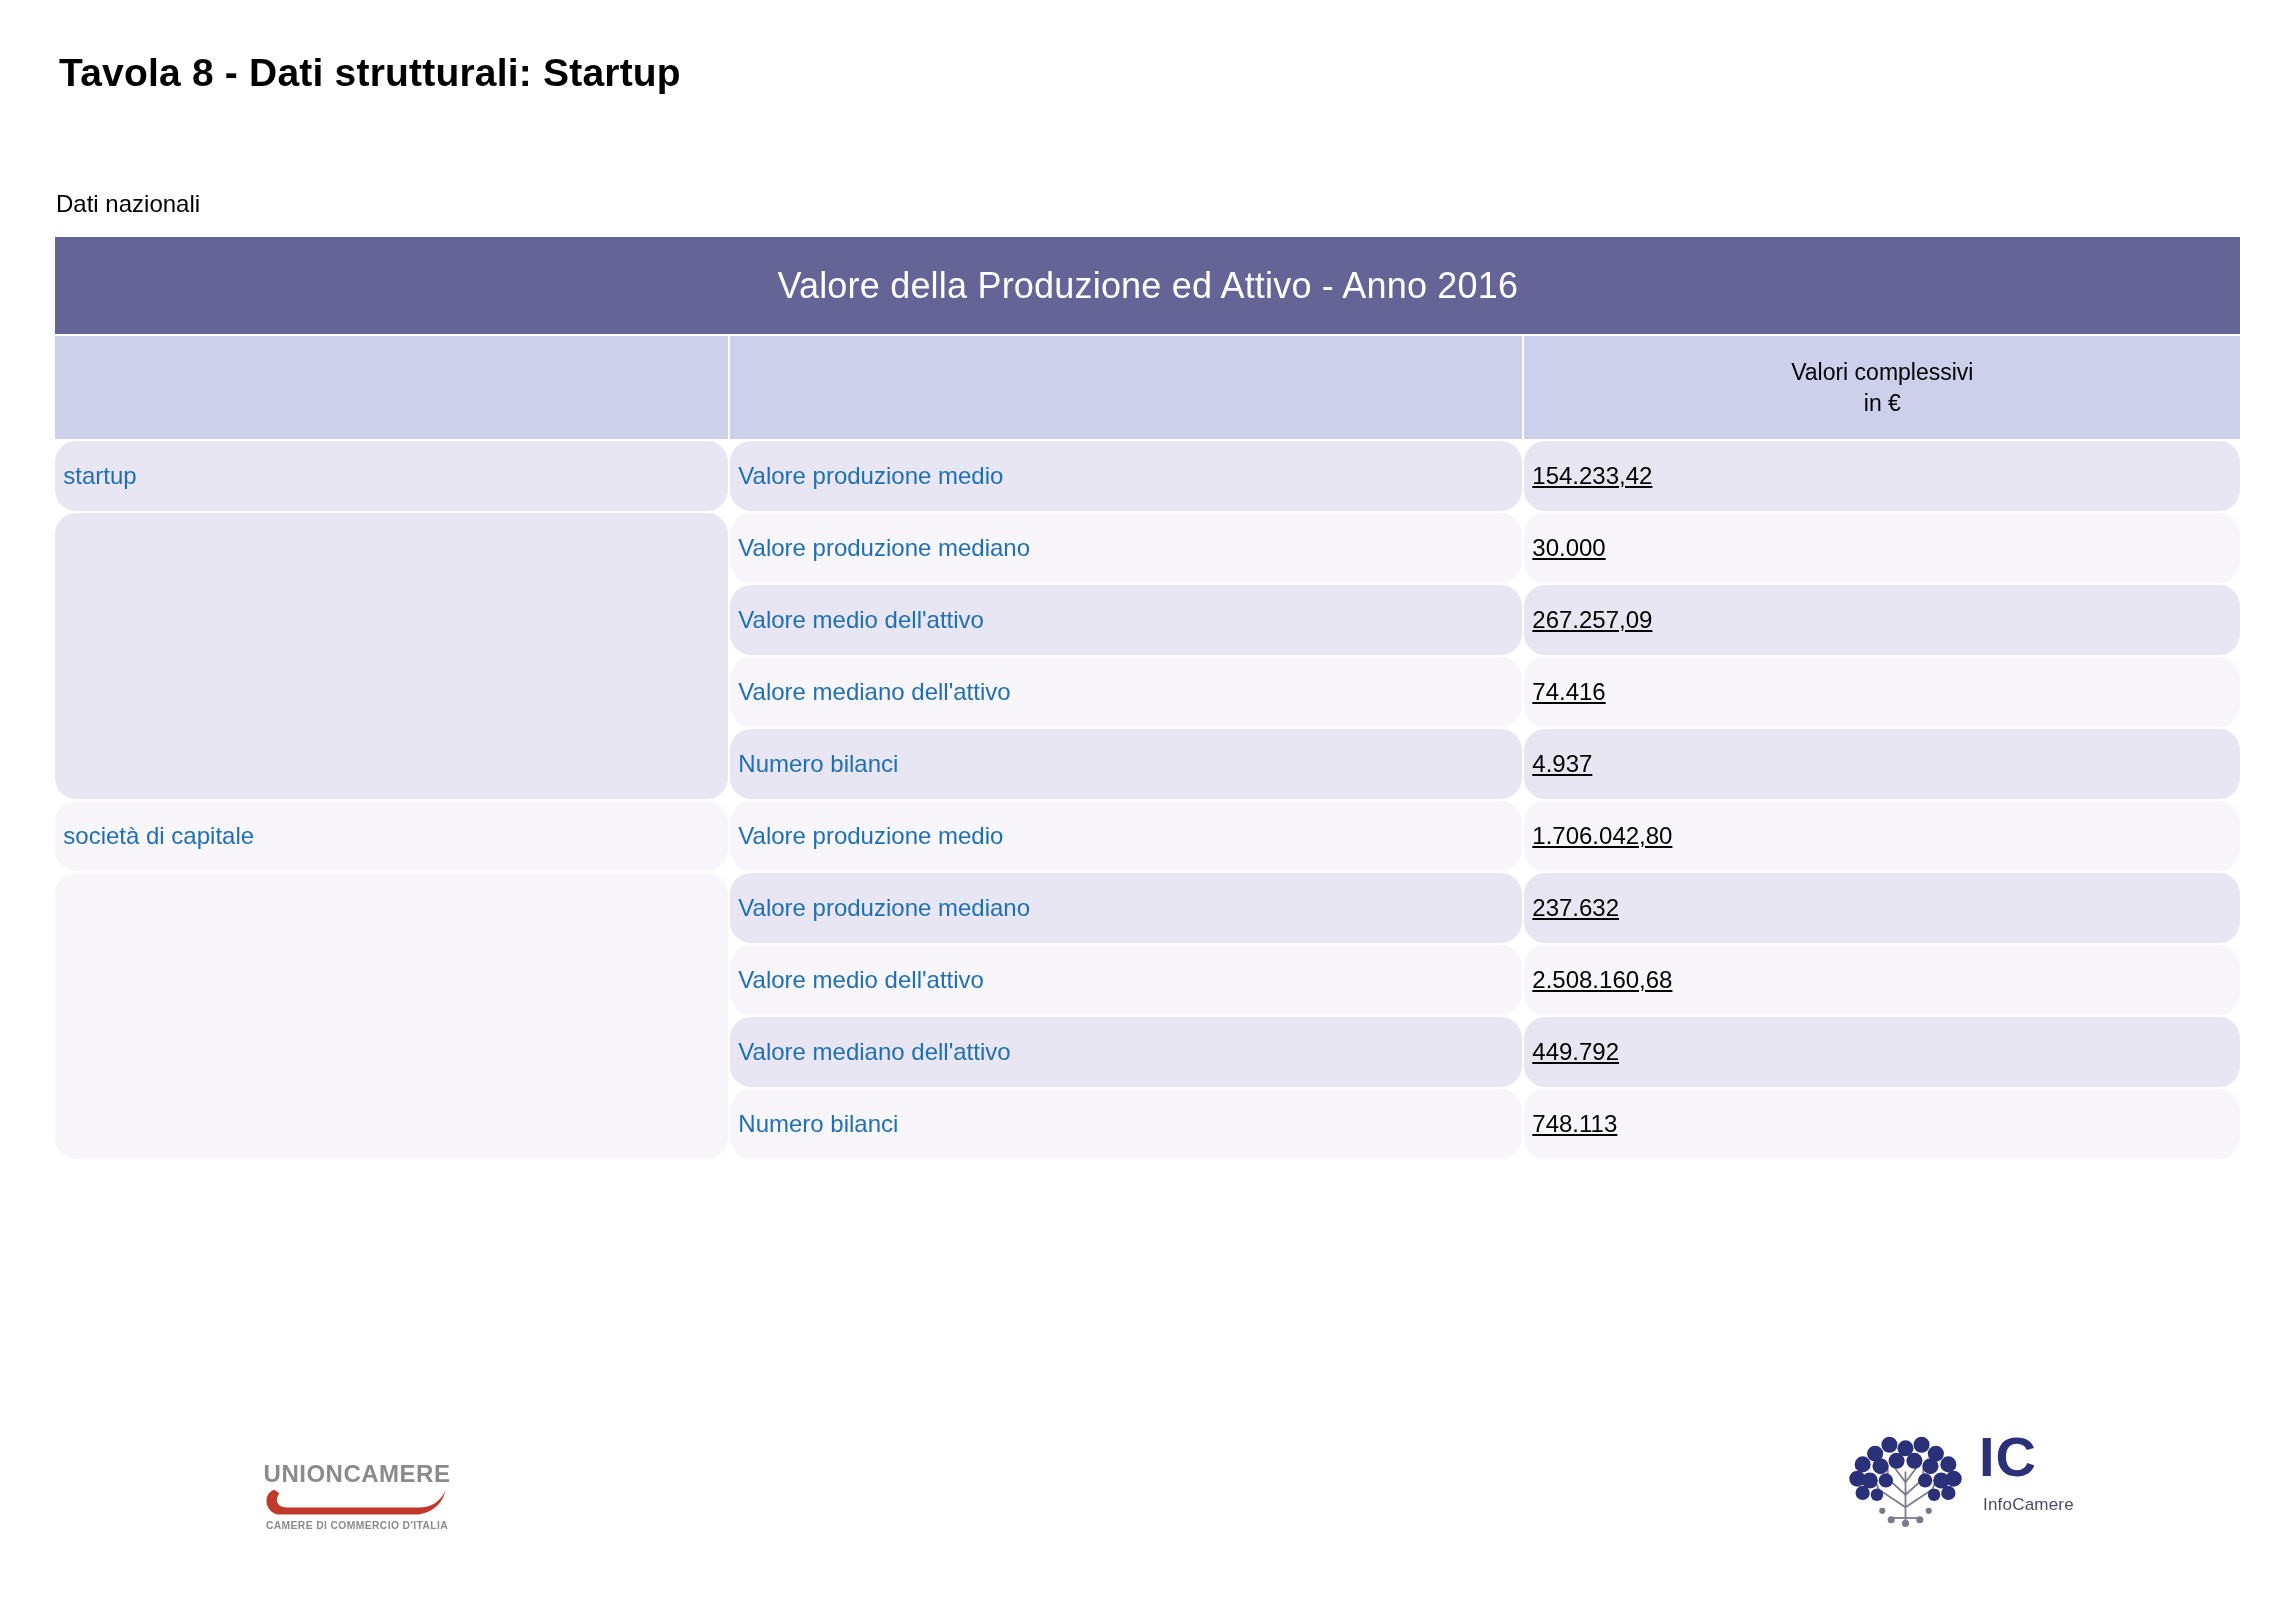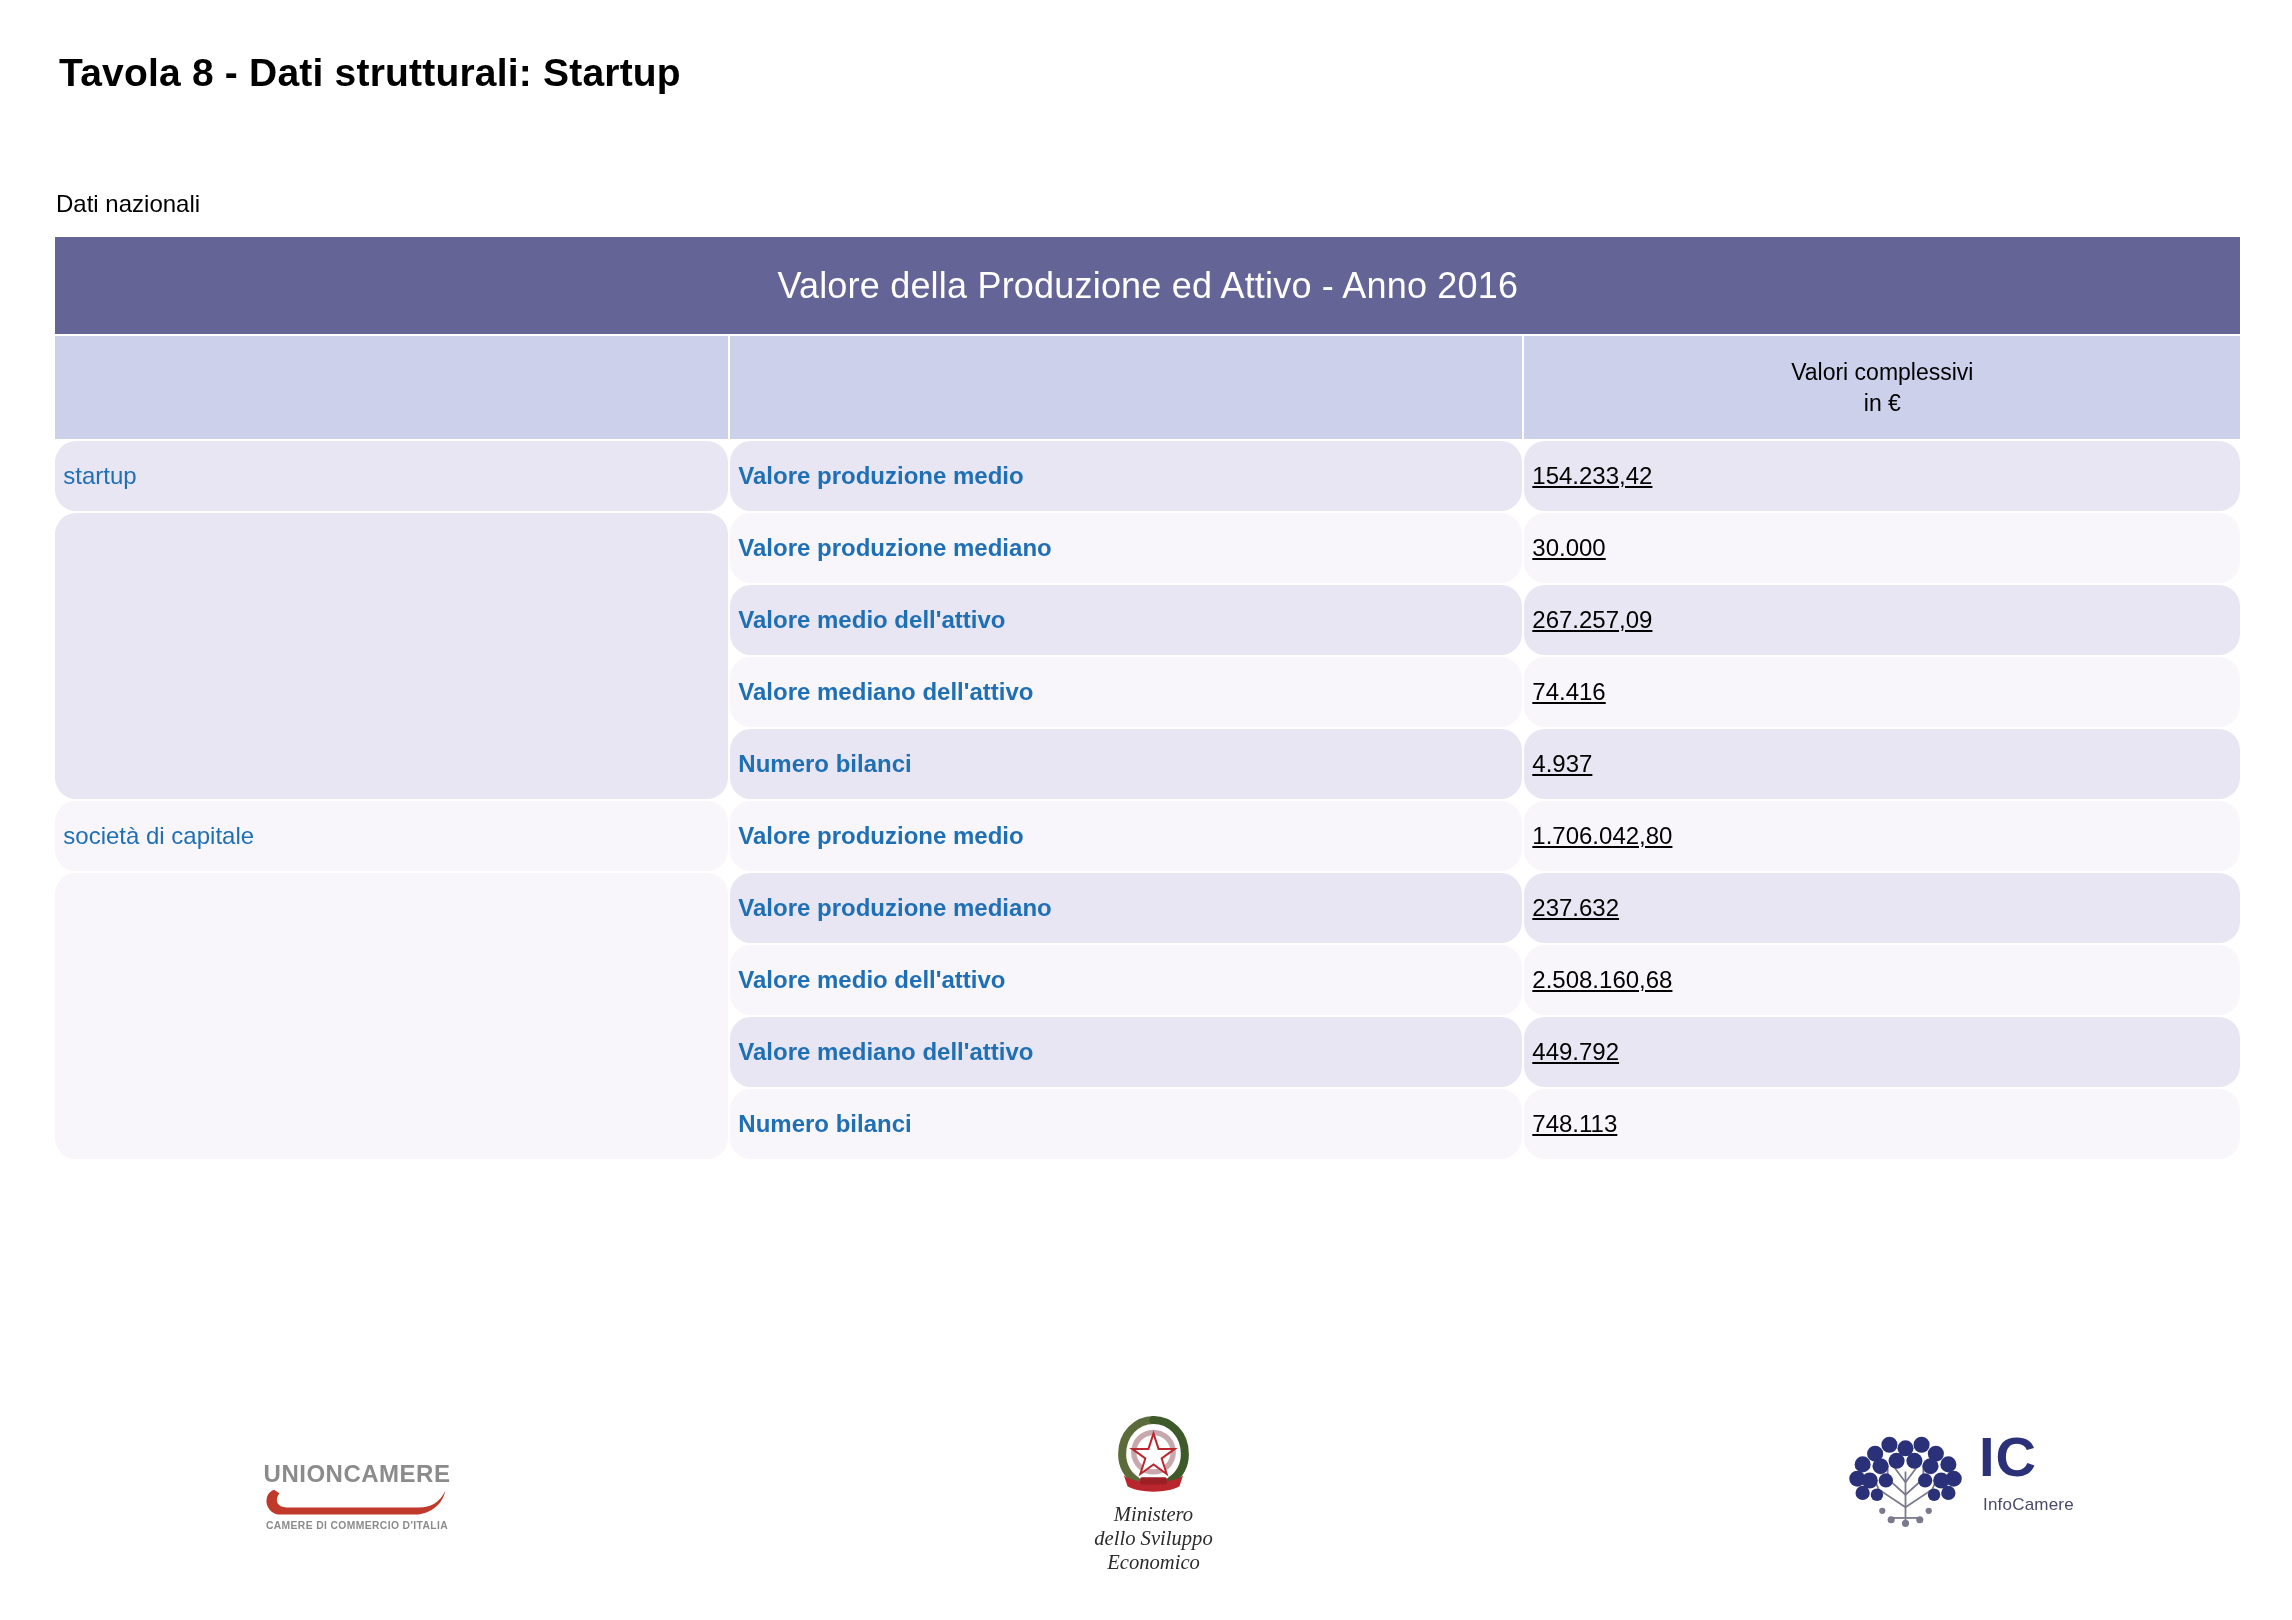--- a/index.html
+++ b/index.html
@@ -112,21 +112,20 @@
 
   .group-filler {
     padding: 0;
   }
 
   .metric-cell {
     color: #1f6fb5;
     padding-left: 10.7px;
     font-size: 24px;
     white-space: nowrap;
-    font-weight: bold;
   }
 
   .value-cell {
     color: #000000;
     font-size: 24px;
     text-decoration: underline;
   }
 
   
   .footer {
@@ -295,37 +294,20 @@
   <div class="footer">
 
     <div class="logo-unioncamere">
       <div class="uc-word">UNIONCAMERE</div>
       <svg class="uc-swoosh" width="190" height="30" viewBox="0 0 212 34">
         <path d="M12 2 C0 6, 0 26, 16 30 L176 30 C196 26, 204 14, 206 3 C200 16, 190 22, 176 22 L26 22 C16 22, 12 14, 18 6 Z" fill="#c0392b"></path>
       </svg>
       <div class="uc-sub">CAMERE DI COMMERCIO D'ITALIA</div>
     </div>
 
-    <div class="logo-ministero">
-      <svg width="99" height="86" viewBox="0 0 110 96">
-
-        <path d="M55 10 C36 10, 20 26, 20 48 C20 62, 27 72, 36 78" fill="none" stroke="#5c6b3a" stroke-width="9" stroke-linecap="round"></path>
-        <path d="M55 10 C74 10, 90 26, 90 48 C90 62, 83 72, 74 78" fill="none" stroke="#3f5a2a" stroke-width="9" stroke-linecap="round"></path>
-
-        <circle cx="55" cy="46" r="25" fill="#c6a8ad"></circle>
-        <circle cx="55" cy="46" r="19" fill="#ffffff"></circle>
-
-        <path d="M55 25 L60.6 42.3 L78.8 42.3 L64.1 53 L69.7 70.3 L55 59.6 L40.3 70.3 L45.9 53 L31.2 42.3 L49.4 42.3 Z" fill="#ffffff" stroke="#b9262d" stroke-width="2.2"></path>
-
-        <path d="M22 72 C34 82, 76 82, 88 72 L84 84 C72 92, 38 92, 26 84 Z" fill="#b9262d"></path>
-        <rect x="40" y="74" width="30" height="8" rx="2" fill="#9d1f26"></rect>
-      </svg>
-      <div class="min-line1">Ministero</div>
-      <div class="min-line2">dello Sviluppo Economico</div>
-    </div>
 
     <div class="logo-infocamere">
       <svg class="ic-mark" width="125" height="102" viewBox="0 0 140 114">
         <g stroke="#7a7a8c" stroke-width="2" fill="none">
           <path d="M70 112 L70 52"></path>
           <path d="M70 78 L50 60 L50 44"></path>
           <path d="M70 78 L90 60 L90 44"></path>
           <path d="M70 92 L40 72 L34 58"></path>
           <path d="M70 92 L100 72 L106 58"></path>
           <path d="M70 64 L58 48"></path>

